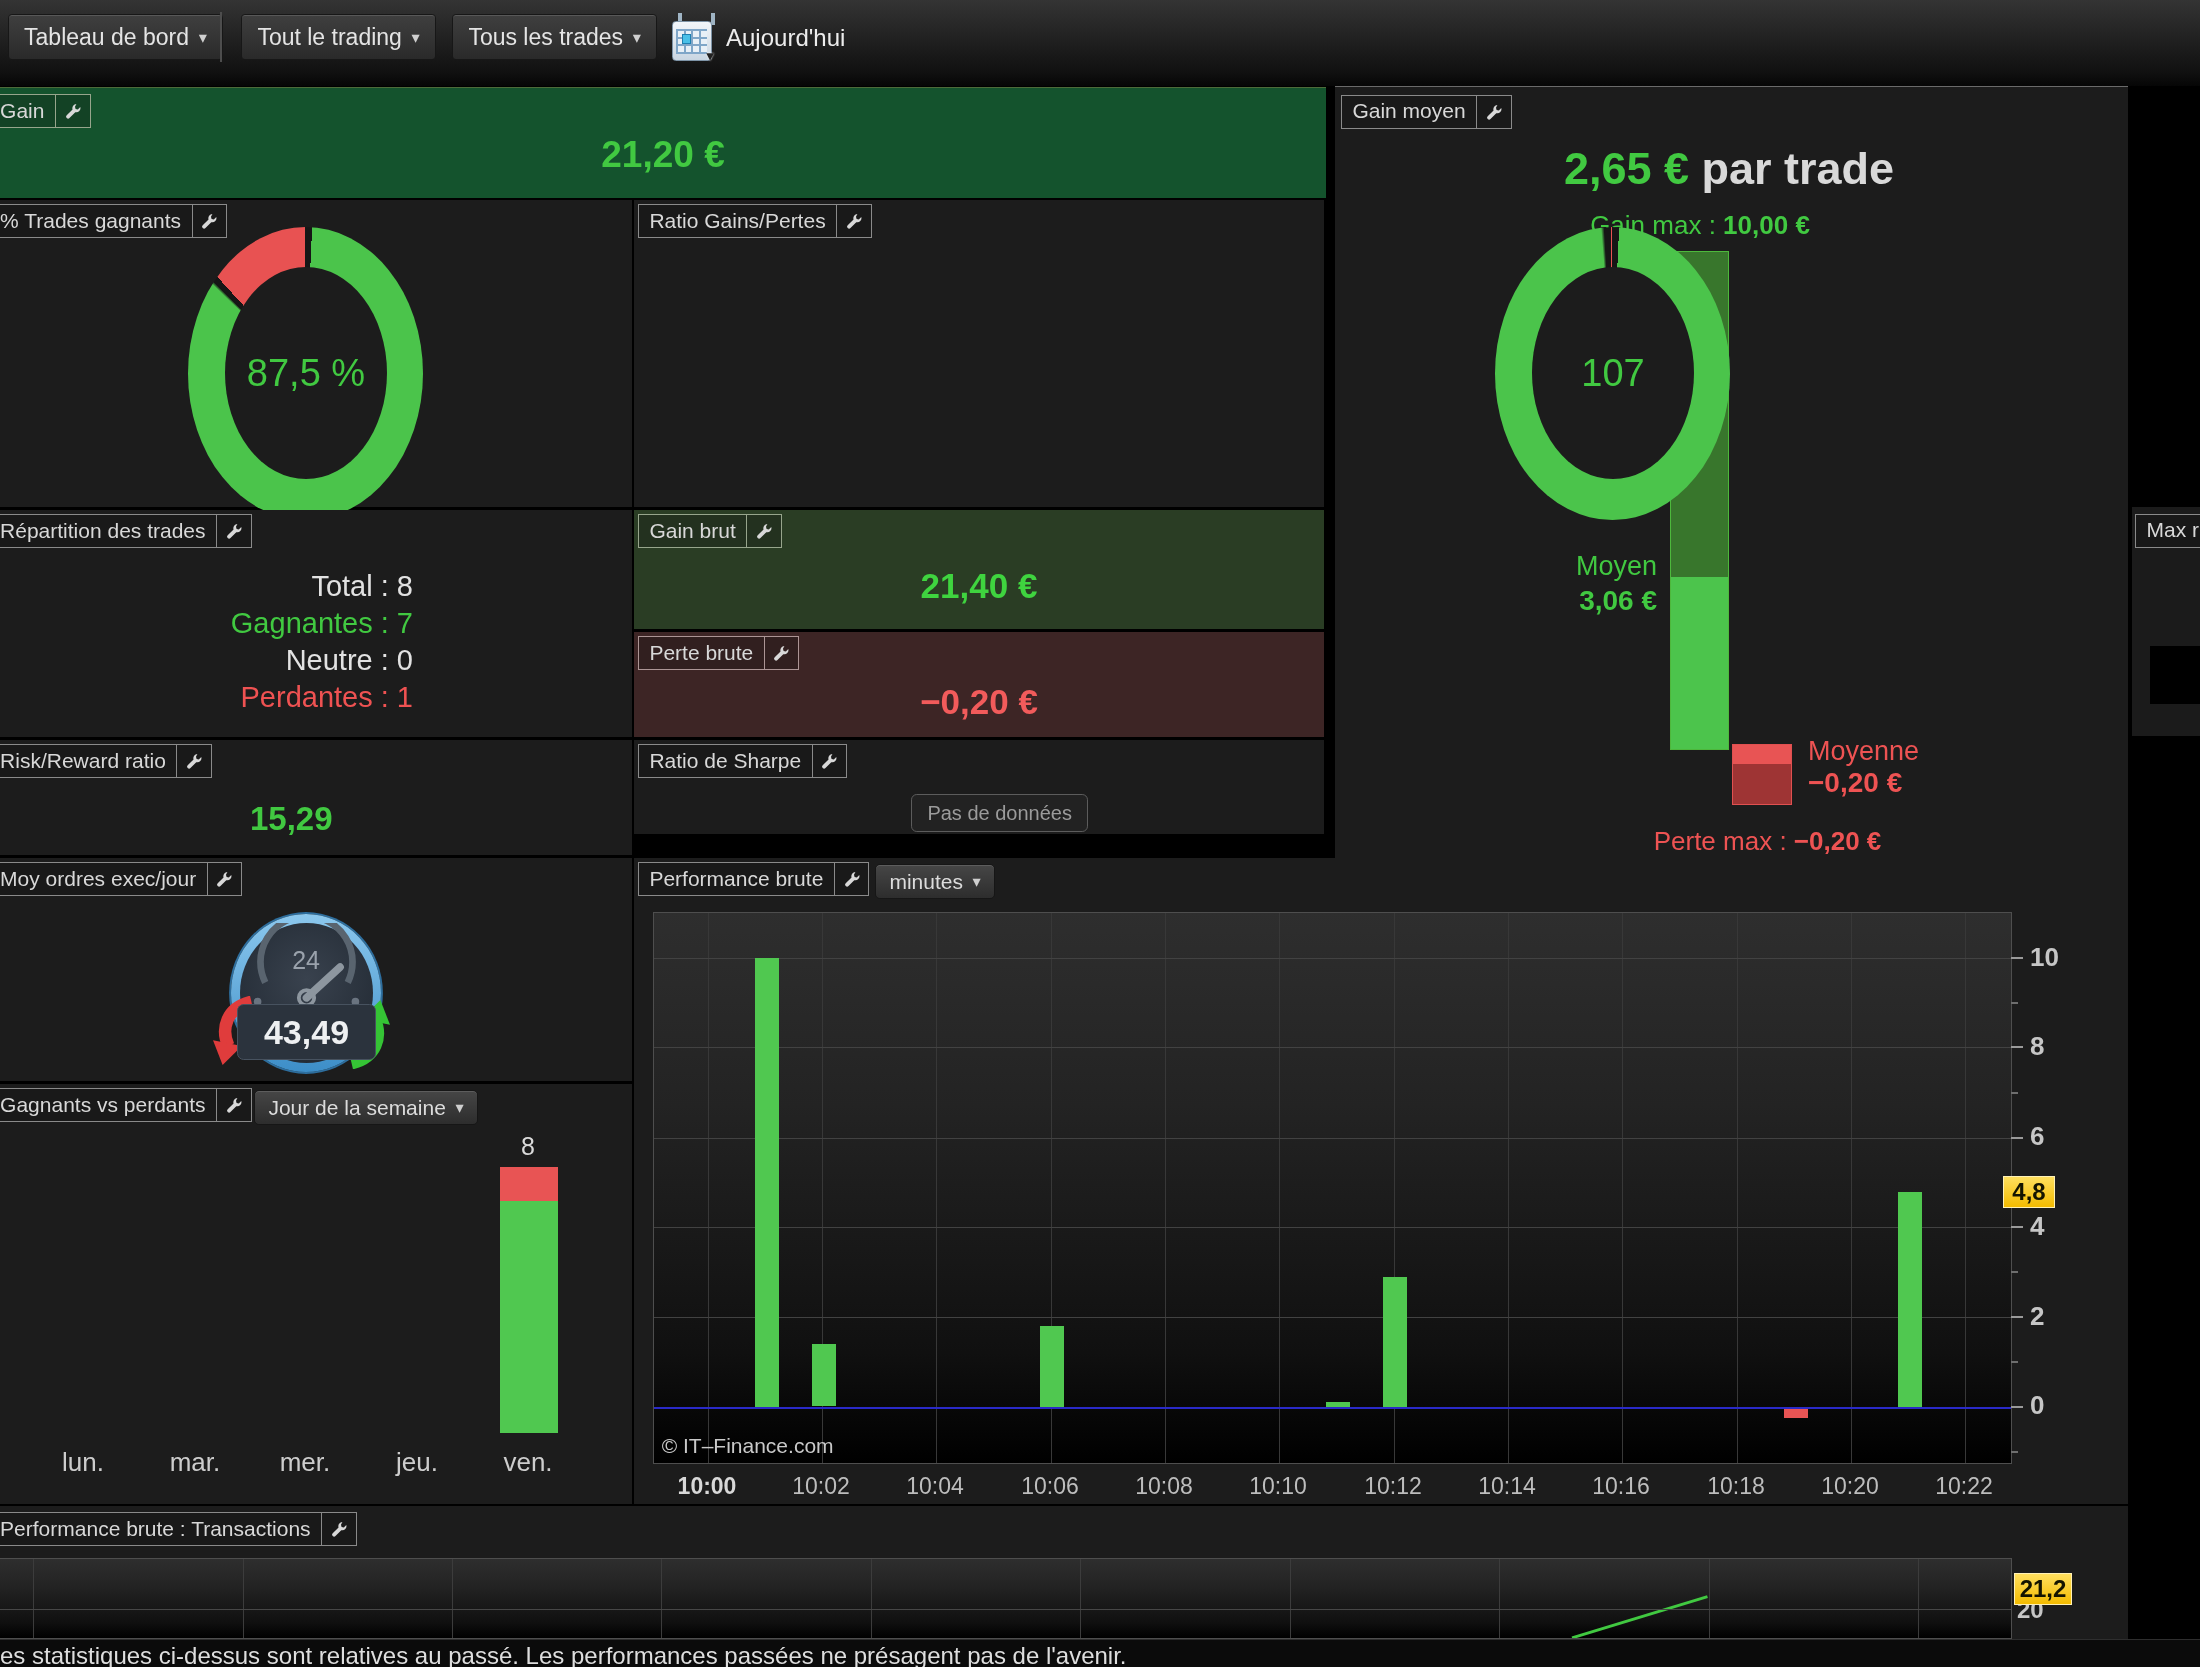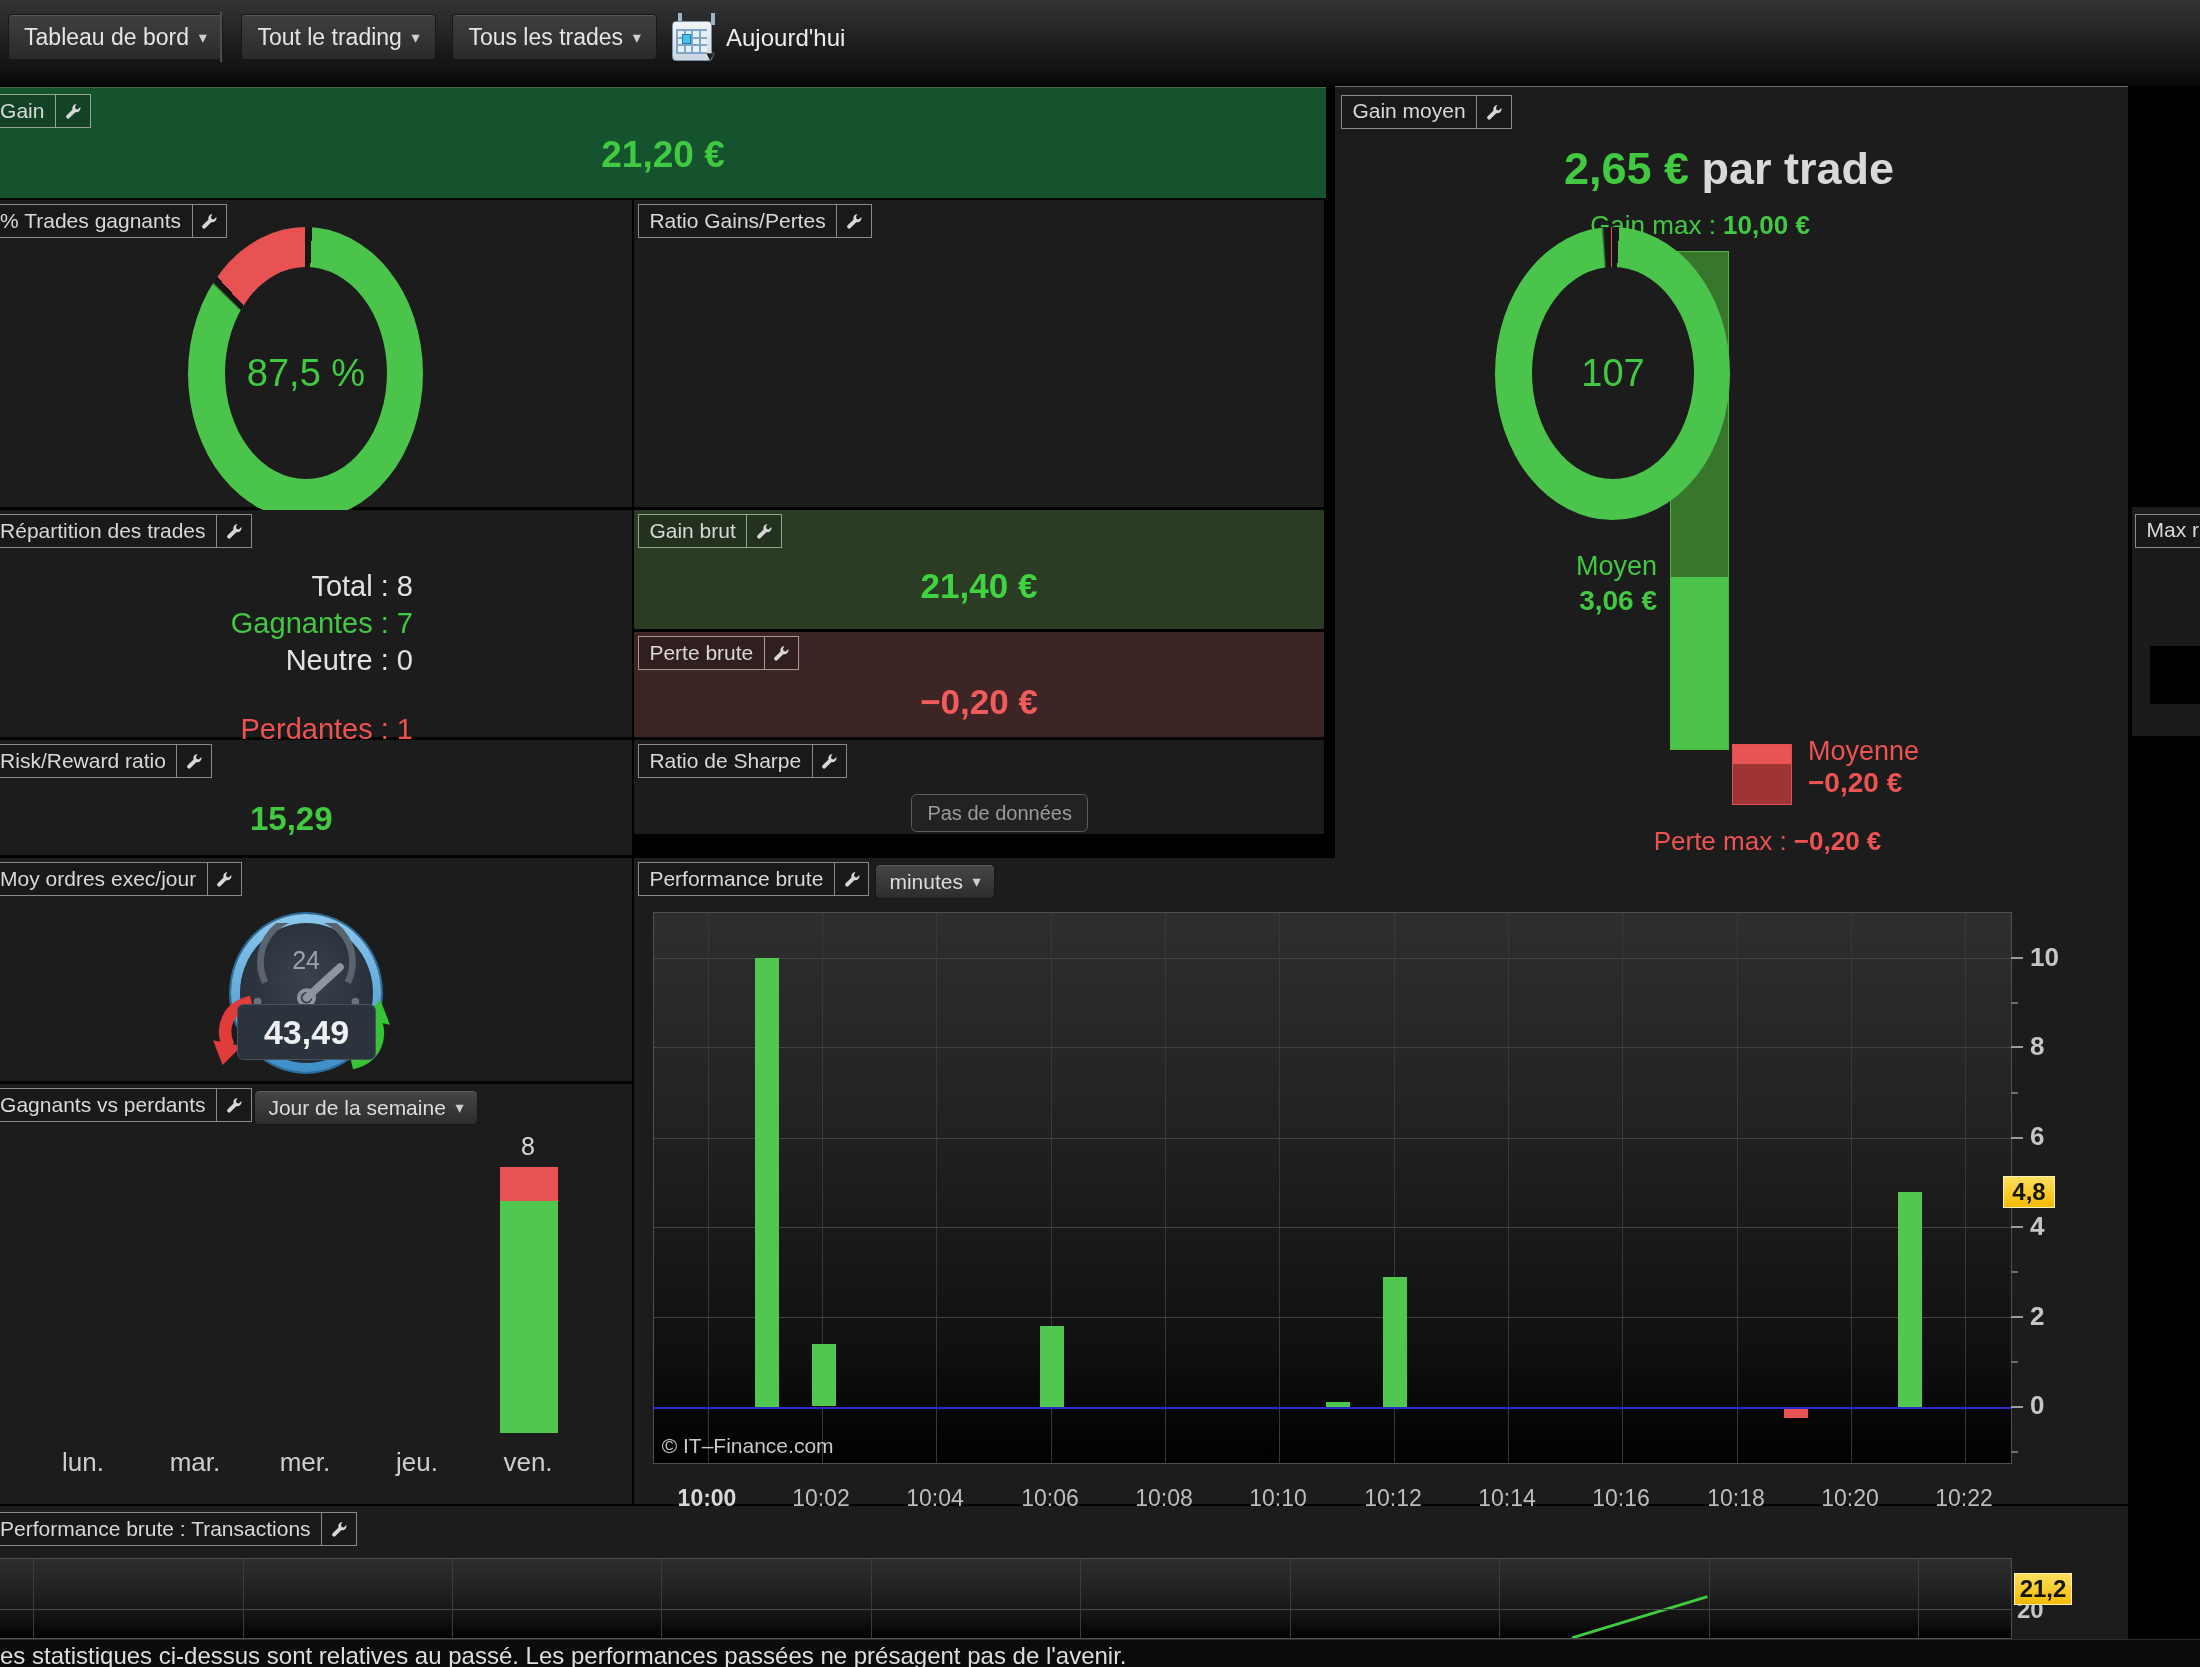--- a/index.html
+++ b/index.html
@@ -177,21 +177,21 @@
     <span class="wr">
         <svg width="16.3" height="16.3" viewBox="0 0 16 16">
           <path fill="#d8d8d8" d="M11.2 1.1a4 4 0 0 0-3.8 5.2L1.7 12a1.9 1.9 0 1 0 2.7 2.7l5.7-5.7a4 4 0 0 0 4.9-5L12.6 6.4l-2.2-.6-.6-2.2z"></path>
         </svg>
       </span>
   </div>
   <div id="repartition-rows" class="abs" style="left:0;top:58px;width:413px;text-align:right;font-size:29px;line-height:37px;">
       <div style="color: rgb(226, 226, 226); position: static;">Total : 8</div>
       <div style="color: rgb(65, 201, 65); position: static;">Gagnantes : 7</div>
       <div style="color: rgb(226, 226, 226); position: static;">Neutre : 0</div>
-      <div style="color: rgb(239, 82, 82); position: static; margin-top: 32px;">Perdantes : 1</div>
+      <div style="color: rgb(239, 82, 82); position: static;">Perdantes : 1</div>
     </div>
 </div>
 
 <div class="panel" style="left:634px;top:510px;width:690px;height:119px;background:#2a3d24;">
   <div class="hdr" style="left:3.8px;top:3.8px;">
     <span class="lbl" style="border-color:#97a58c;">Gain brut</span>
     <span class="wr" style="border-color:#97a58c;">
         <svg width="16.3" height="16.3" viewBox="0 0 16 16">
           <path fill="#d8d8d8" d="M11.2 1.1a4 4 0 0 0-3.8 5.2L1.7 12a1.9 1.9 0 1 0 2.7 2.7l5.7-5.7a4 4 0 0 0 4.9-5L12.6 6.4l-2.2-.6-.6-2.2z"></path>
         </svg>
@@ -326,21 +326,21 @@
       <div class="ylab" style="left: 19px; top: 389px;">2</div>
       <div class="ytick" style="left: 0px; top: 494px; width: 11.5px;"></div>
       <div class="ylab" style="left: 19px; top: 478px;">0</div>
       <div class="ytick" style="left: 0px; top: 90px; width: 6.7px; background: rgb(110, 110, 110);"></div>
       <div class="ytick" style="left: 0px; top: 180px; width: 6.7px; background: rgb(110, 110, 110);"></div>
       <div class="ytick" style="left: 0px; top: 270px; width: 6.7px; background: rgb(110, 110, 110);"></div>
       <div class="ytick" style="left: 0px; top: 359px; width: 6.7px; background: rgb(110, 110, 110);"></div>
       <div class="ytick" style="left: 0px; top: 449px; width: 6.7px; background: rgb(110, 110, 110);"></div>
       <div class="ytick" style="left: 0px; top: 539px; width: 6.7px; background: rgb(110, 110, 110);"></div>
     </div>
-  <div id="perf-xaxis" class="abs" style="left:19px;top:611px;width:1357px;height:35px;margin-top:12px;">
+  <div id="perf-xaxis" class="abs" style="left:19px;top:611px;width:1357px;height:35px;">
       <div class="xlab" style="left: 54px; top: 3.8px; font-weight: bold; color: rgb(216, 216, 216);">10:00</div>
       <div class="xlab" style="left: 168px; top: 3.8px;">10:02</div>
       <div class="xlab" style="left: 282px; top: 3.8px;">10:04</div>
       <div class="xlab" style="left: 397px; top: 3.8px;">10:06</div>
       <div class="xlab" style="left: 511px; top: 3.8px;">10:08</div>
       <div class="xlab" style="left: 625px; top: 3.8px;">10:10</div>
       <div class="xlab" style="left: 740px; top: 3.8px;">10:12</div>
       <div class="xlab" style="left: 854px; top: 3.8px;">10:14</div>
       <div class="xlab" style="left: 968px; top: 3.8px;">10:16</div>
       <div class="xlab" style="left: 1083px; top: 3.8px;">10:18</div>

